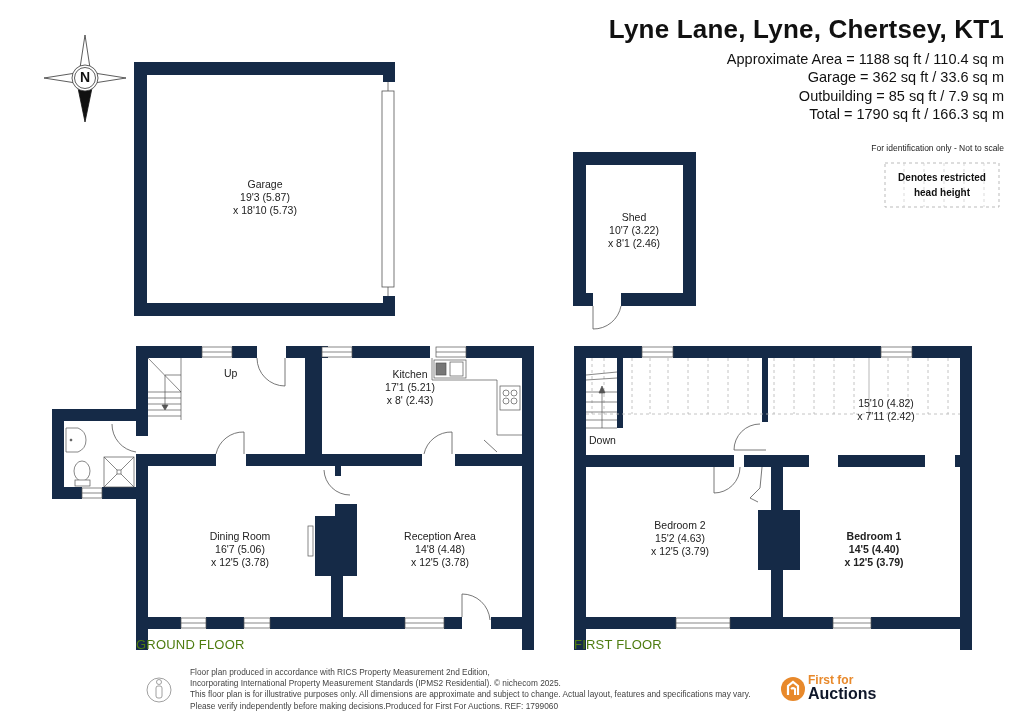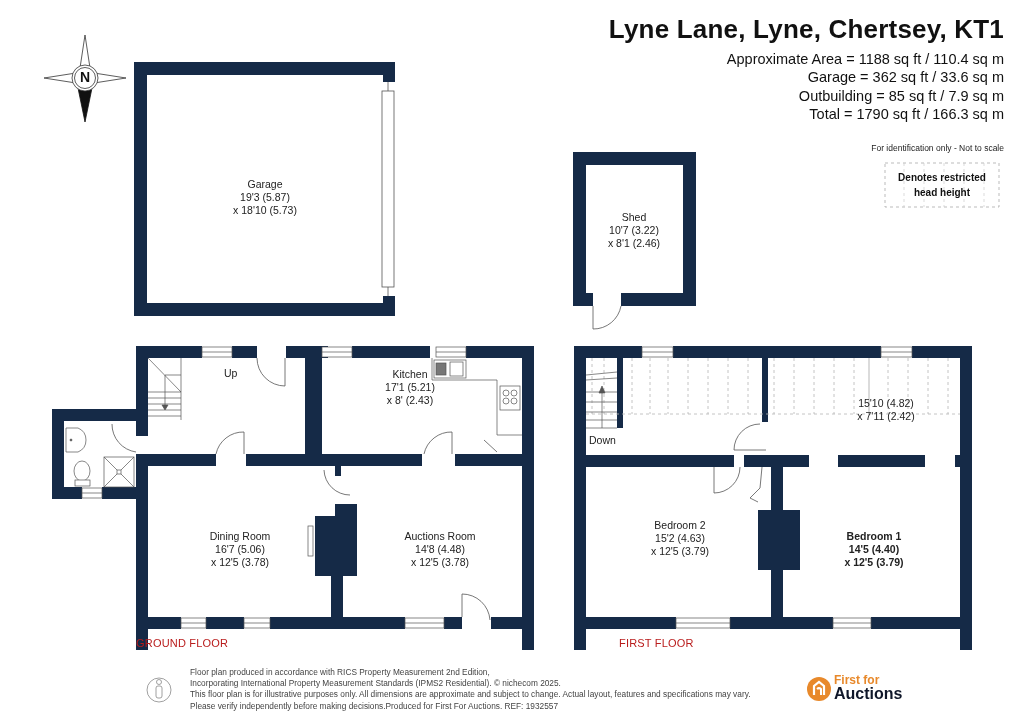--- a/index.html
+++ b/index.html
@@ -6,24 +6,24 @@
   body { width: 1024px; height: 724px; position: relative; overflow: hidden; font-family: "Liberation Sans", sans-serif; color: #1a1a1a; }
   .abs { position: absolute; }
   .title { right: 20px; top: 14px; font-size: 26px; font-weight: bold; color: #111; white-space: nowrap; letter-spacing: 0.2px; }
   .areas { right: 20px; top: 50px; text-align: right; font-size: 14.5px; line-height: 18.3px; color: #111; }
   .areas div { white-space: nowrap; margin-left: 24px; }
   .ident { right: 20px; top: 143px; font-size: 8.5px; color: #222; white-space: nowrap; }
   .legend { left: 884px; top: 162px; width: 116px; height: 46px; }
   .legend-text { position: absolute; left: 0; top: 8px; width: 116px; text-align: center; font-size: 10px; font-weight: bold; line-height: 15px; color: #111; }
   svg.plan { position: absolute; left: 0; top: 0; }
   .room-label { position: absolute; text-align: center; font-size: 10.5px; line-height: 13px; color: #222; white-space: nowrap; transform: translateX(-50%); }
-  .floor-label { position: absolute; font-size: 11px; color: #b91c1c; letter-spacing: 0.2px; }
+  .floor-label { position: absolute; font-size: 13px; color: #4d7c0f; letter-spacing: 0.2px; }
   .small-label { position: absolute; font-size: 10.5px; color: #222; }
   .footer { left: 190px; top: 667px; font-size: 8.3px; line-height: 11.2px; color: #444; white-space: nowrap; }
-  .brand { left: 806px; top: 673px; width: 100px; height: 32px; }
+  .brand { left: 780px; top: 673px; width: 100px; height: 32px; }
   .brand-top { position: absolute; left: 28px; top: 0px; font-size: 12px; color: #e8892b; font-weight: bold; }
   .brand-bottom { position: absolute; left: 28px; top: 12px; font-size: 16px; color: #0f172a; font-weight: bold; }
 </style>
 </head>
 <body>
 
 <svg class="plan" width="1024" height="724" viewBox="0 0 1024 724">
   <defs>
     <pattern id="hatch" width="1" height="1"></pattern>
   </defs>
@@ -289,21 +289,21 @@
   <div>Kitchen</div>
   <div>17'1 (5.21)</div>
   <div>x 8' (2.43)</div>
 </div>
 <div class="room-label" style="left:240px;top:530px;">
   <div>Dining Room</div>
   <div>16'7 (5.06)</div>
   <div>x 12'5 (3.78)</div>
 </div>
 <div class="room-label" style="left:440px;top:530px;">
-  <div>Auctions Room</div>
+  <div>Reception Area</div>
   <div>14'8 (4.48)</div>
   <div>x 12'5 (3.78)</div>
 </div>
 <div class="room-label" style="left:870px;top:397px;margin-left:16px;">
   <div>15'10 (4.82)</div>
   <div>x 7'11 (2.42)</div>
 </div>
 <div class="room-label" style="left:680px;top:519px;">
   <div>Bedroom 2</div>
   <div>15'2 (4.63)</div>
@@ -312,32 +312,32 @@
 <div class="room-label" style="left:874px;top:530px;font-weight:bold;">
   <div>Bedroom 1</div>
   <div>14'5 (4.40)</div>
   <div>x 12'5 (3.79)</div>
 </div>
 
 <div class="small-label" style="left:184px;top:367px;padding-left:40px;">Up</div>
 <div class="small-label" style="left:589px;top:434px;">Down</div>
 
 <div class="floor-label" style="left:136px;top:637px;">GROUND FLOOR</div>
-<div class="floor-label" style="left:574px;top:637px;margin-left:45px;">FIRST FLOOR</div>
+<div class="floor-label" style="left:574px;top:637px;">FIRST FLOOR</div>
 
 <svg class="abs" style="left:146px;top:670px;" width="26" height="40">
   <circle cx="13" cy="20" r="12" fill="none" stroke="#888" stroke-width="0.8"></circle>
   <circle cx="13" cy="12" r="2.5" fill="none" stroke="#888" stroke-width="0.8"></circle>
   <rect x="10" y="16" width="6" height="12" rx="2" fill="none" stroke="#888" stroke-width="0.8"></rect>
 </svg>
 <div class="abs footer">
   <div>Floor plan produced in accordance with RICS Property Measurement 2nd Edition,</div>
   <div>Incorporating International Property Measurement Standards (IPMS2 Residential).   © nichecom 2025.</div>
   <div>This floor plan is for illustrative purposes only. All dimensions are approximate and subject to change. Actual layout, features and specifications may vary.</div>
-  <div>Please verify independently before making decisions.Produced for First For Auctions.   REF: 1932557</div>
+  <div>Please verify independently before making decisions.Produced for First For Auctions.   REF: 1799060</div>
 </div>
 
 <div class="abs brand">
   <svg width="26" height="28" style="position:absolute;left:0;top:2px">
     <circle cx="13" cy="14" r="12" fill="#e8892b"></circle>
     <path d="M8,20 L8,11 L13,7 L18,11 L18,20" fill="none" stroke="#fff" stroke-width="2.2"></path>
     <path d="M11,14 A3,3 0 0 1 15,14 L15,20" fill="none" stroke="#fff" stroke-width="2"></path>
   </svg>
   <div class="brand-top">First for</div>
   <div class="brand-bottom">Auctions</div>

